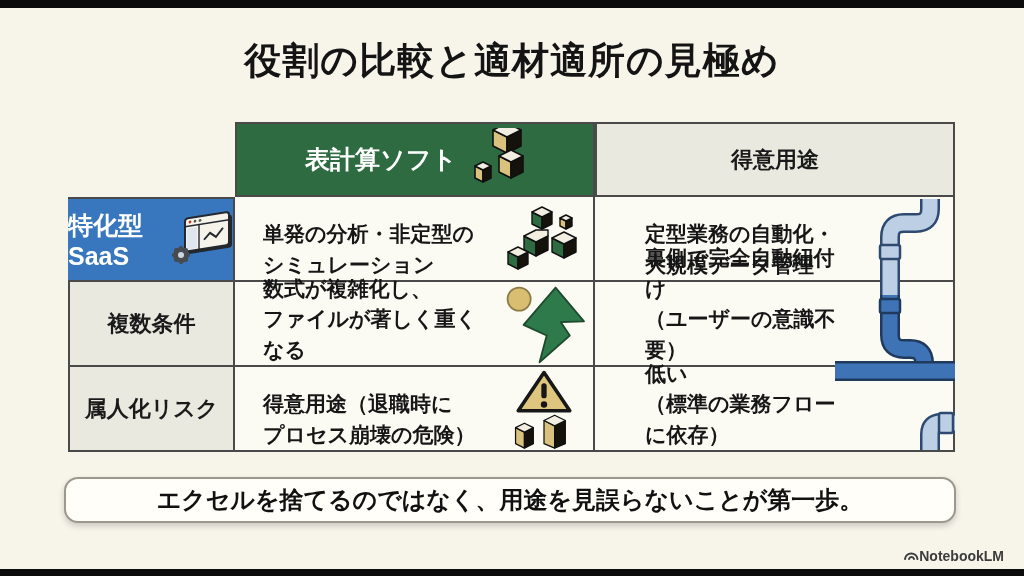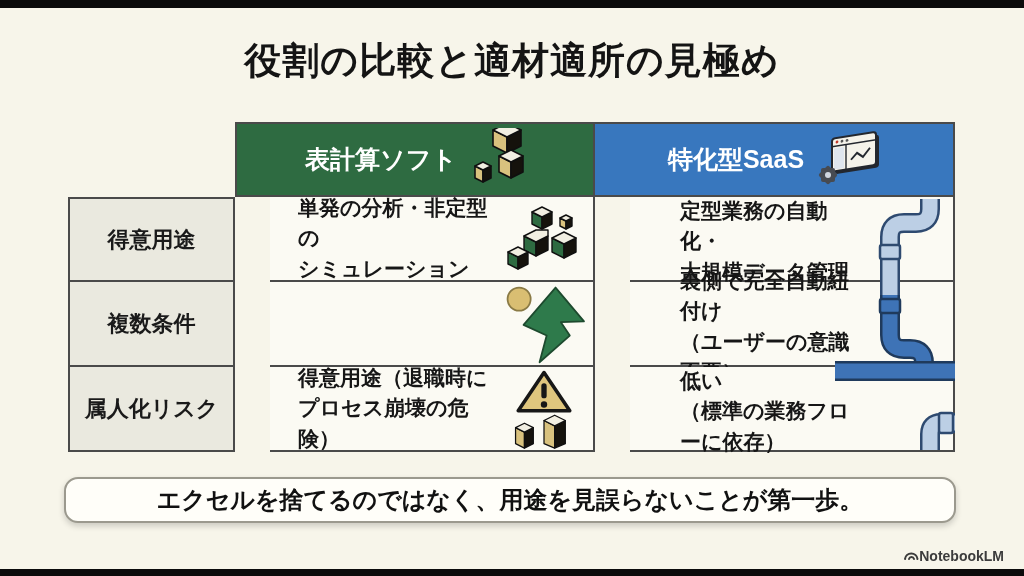--- a/index.html
+++ b/index.html
@@ -40,24 +40,23 @@
   }
   .hdr.green { background:#2E6B41; }
   .hdr.blue  { background:#3877BE; }
   .lbl {
     background:#EAE9DF;
     display:flex; align-items:center; justify-content:center;
     font-size:22px; font-weight:800; color:#1a1a1a;
   }
   .cnt {
     background:#FBFAF3;
-    display:flex; flex-direction:column; justify-content:center;
+    display:flex; flex-direction:column; justify-content:flex-end;
     font-size:21px; font-weight:800; line-height:1.45;
     white-space:pre-line;
-    margin-left:35px;
   }
   .cnt.green-col { padding:0 95px 0 28px; }
   .cnt.blue-col  { padding:6px 100px 0 50px; }
   .row-icon {
     position:absolute; right:6px; top:50%; transform:translateY(-50%);
     width:86px; height:80px; display:flex; align-items:center; justify-content:center;
   }
   .pipes {
     position:absolute; left:835px; top:199px; width:120px; height:251px;
     pointer-events:none; overflow:hidden;
@@ -104,20 +103,22 @@
           <polygon points="52,28 40,34 40,50 52,44" fill="#15120c"></polygon>
           <polygon points="28,28 40,22 52,28 40,34" fill="#F2EFE2"></polygon>
           <polygon points="4,38 12,42 12,54 4,50" fill="#D9C27E"></polygon>
           <polygon points="20,38 12,42 12,54 20,50" fill="#15120c"></polygon>
           <polygon points="4,38 12,34 20,38 12,42" fill="#F2EFE2"></polygon>
         </g>
       </svg>
     </span>
   </div>
 
+  <div class="cell lbl bleft btop">得意用途</div>
+
   <div class="cell hdr blue btop">
     <span>特化型SaaS</span>
     <span>
       <svg width="62" height="56" viewBox="0 0 62 56">
         <g transform="skewY(-9) translate(0,8)">
           <rect x="17" y="7" width="44" height="33" rx="3" fill="#23272e"></rect>
           <rect x="14" y="4" width="44" height="33" rx="3" fill="#F5F3EA" stroke="#23272e" stroke-width="2"></rect>
           <line x1="14" y1="12" x2="58" y2="12" stroke="#23272e" stroke-width="1.6"></line>
           <circle cx="19" cy="8" r="1.4" fill="#c0392b"></circle>
           <circle cx="24" cy="8" r="1.4" fill="#555"></circle>
@@ -128,22 +129,20 @@
         </g>
         <g>
           <rect x="3" y="39" width="14" height="14" rx="2" fill="#474b52"></rect>
           <rect x="3" y="39" width="14" height="14" rx="2" fill="#474b52" transform="rotate(45 10 46)"></rect>
           <circle cx="10" cy="46" r="6.5" fill="#474b52"></circle>
           <circle cx="10" cy="46" r="3" fill="#cfd6df"></circle>
         </g>
       </svg>
     </span>
   </div>
-
-  <div class="cell lbl bleft btop">得意用途</div>
   <div class="cell cnt green-col">
     <span>単発の分析・非定型の
 シミュレーション</span>
     <span class="row-icon">
       <svg width="80" height="74" viewBox="0 0 80 74">
         <g stroke="#101010" stroke-width="1.4" stroke-linejoin="round">
           <polygon points="28,10 38,15 38,27 28,22" fill="#2E6B41"></polygon>
           <polygon points="48,10 38,15 38,27 48,22" fill="#15120c"></polygon>
           <polygon points="28,10 38,5 48,10 38,15" fill="#F2EFE2"></polygon>
           <polygon points="56,16 62,19 62,27 56,24" fill="#D9C27E"></polygon>
@@ -162,20 +161,22 @@
       </svg>
     </span>
   </div>
   <div class="cell cnt blue-col">
     <span>定型業務の自動化・
 大規模データ管理</span>
   </div>
 
   <div class="cell lbl bleft">複数条件</div>
   <div class="cell cnt green-col">
+    <span>数式が複雑化し、
+ファイルが著しく重くなる</span>
     <span class="row-icon">
       <svg width="84" height="80" viewBox="0 0 90 90">
         <circle cx="17" cy="17" r="13" fill="#D9BE72" stroke="#8a7a45" stroke-width="2"></circle>
         <path d="M58,4 L90,42 L64,43 L74,58 L40,88 L48,58 L22,46 Z" fill="#2E7A4B" stroke="#1d4a2e" stroke-width="2" stroke-linejoin="round"></path>
       </svg>
     </span>
   </div>
   <div class="cell cnt blue-col">
     <span>裏側で完全自動紐付け
 （ユーザーの意識不要）</span>

